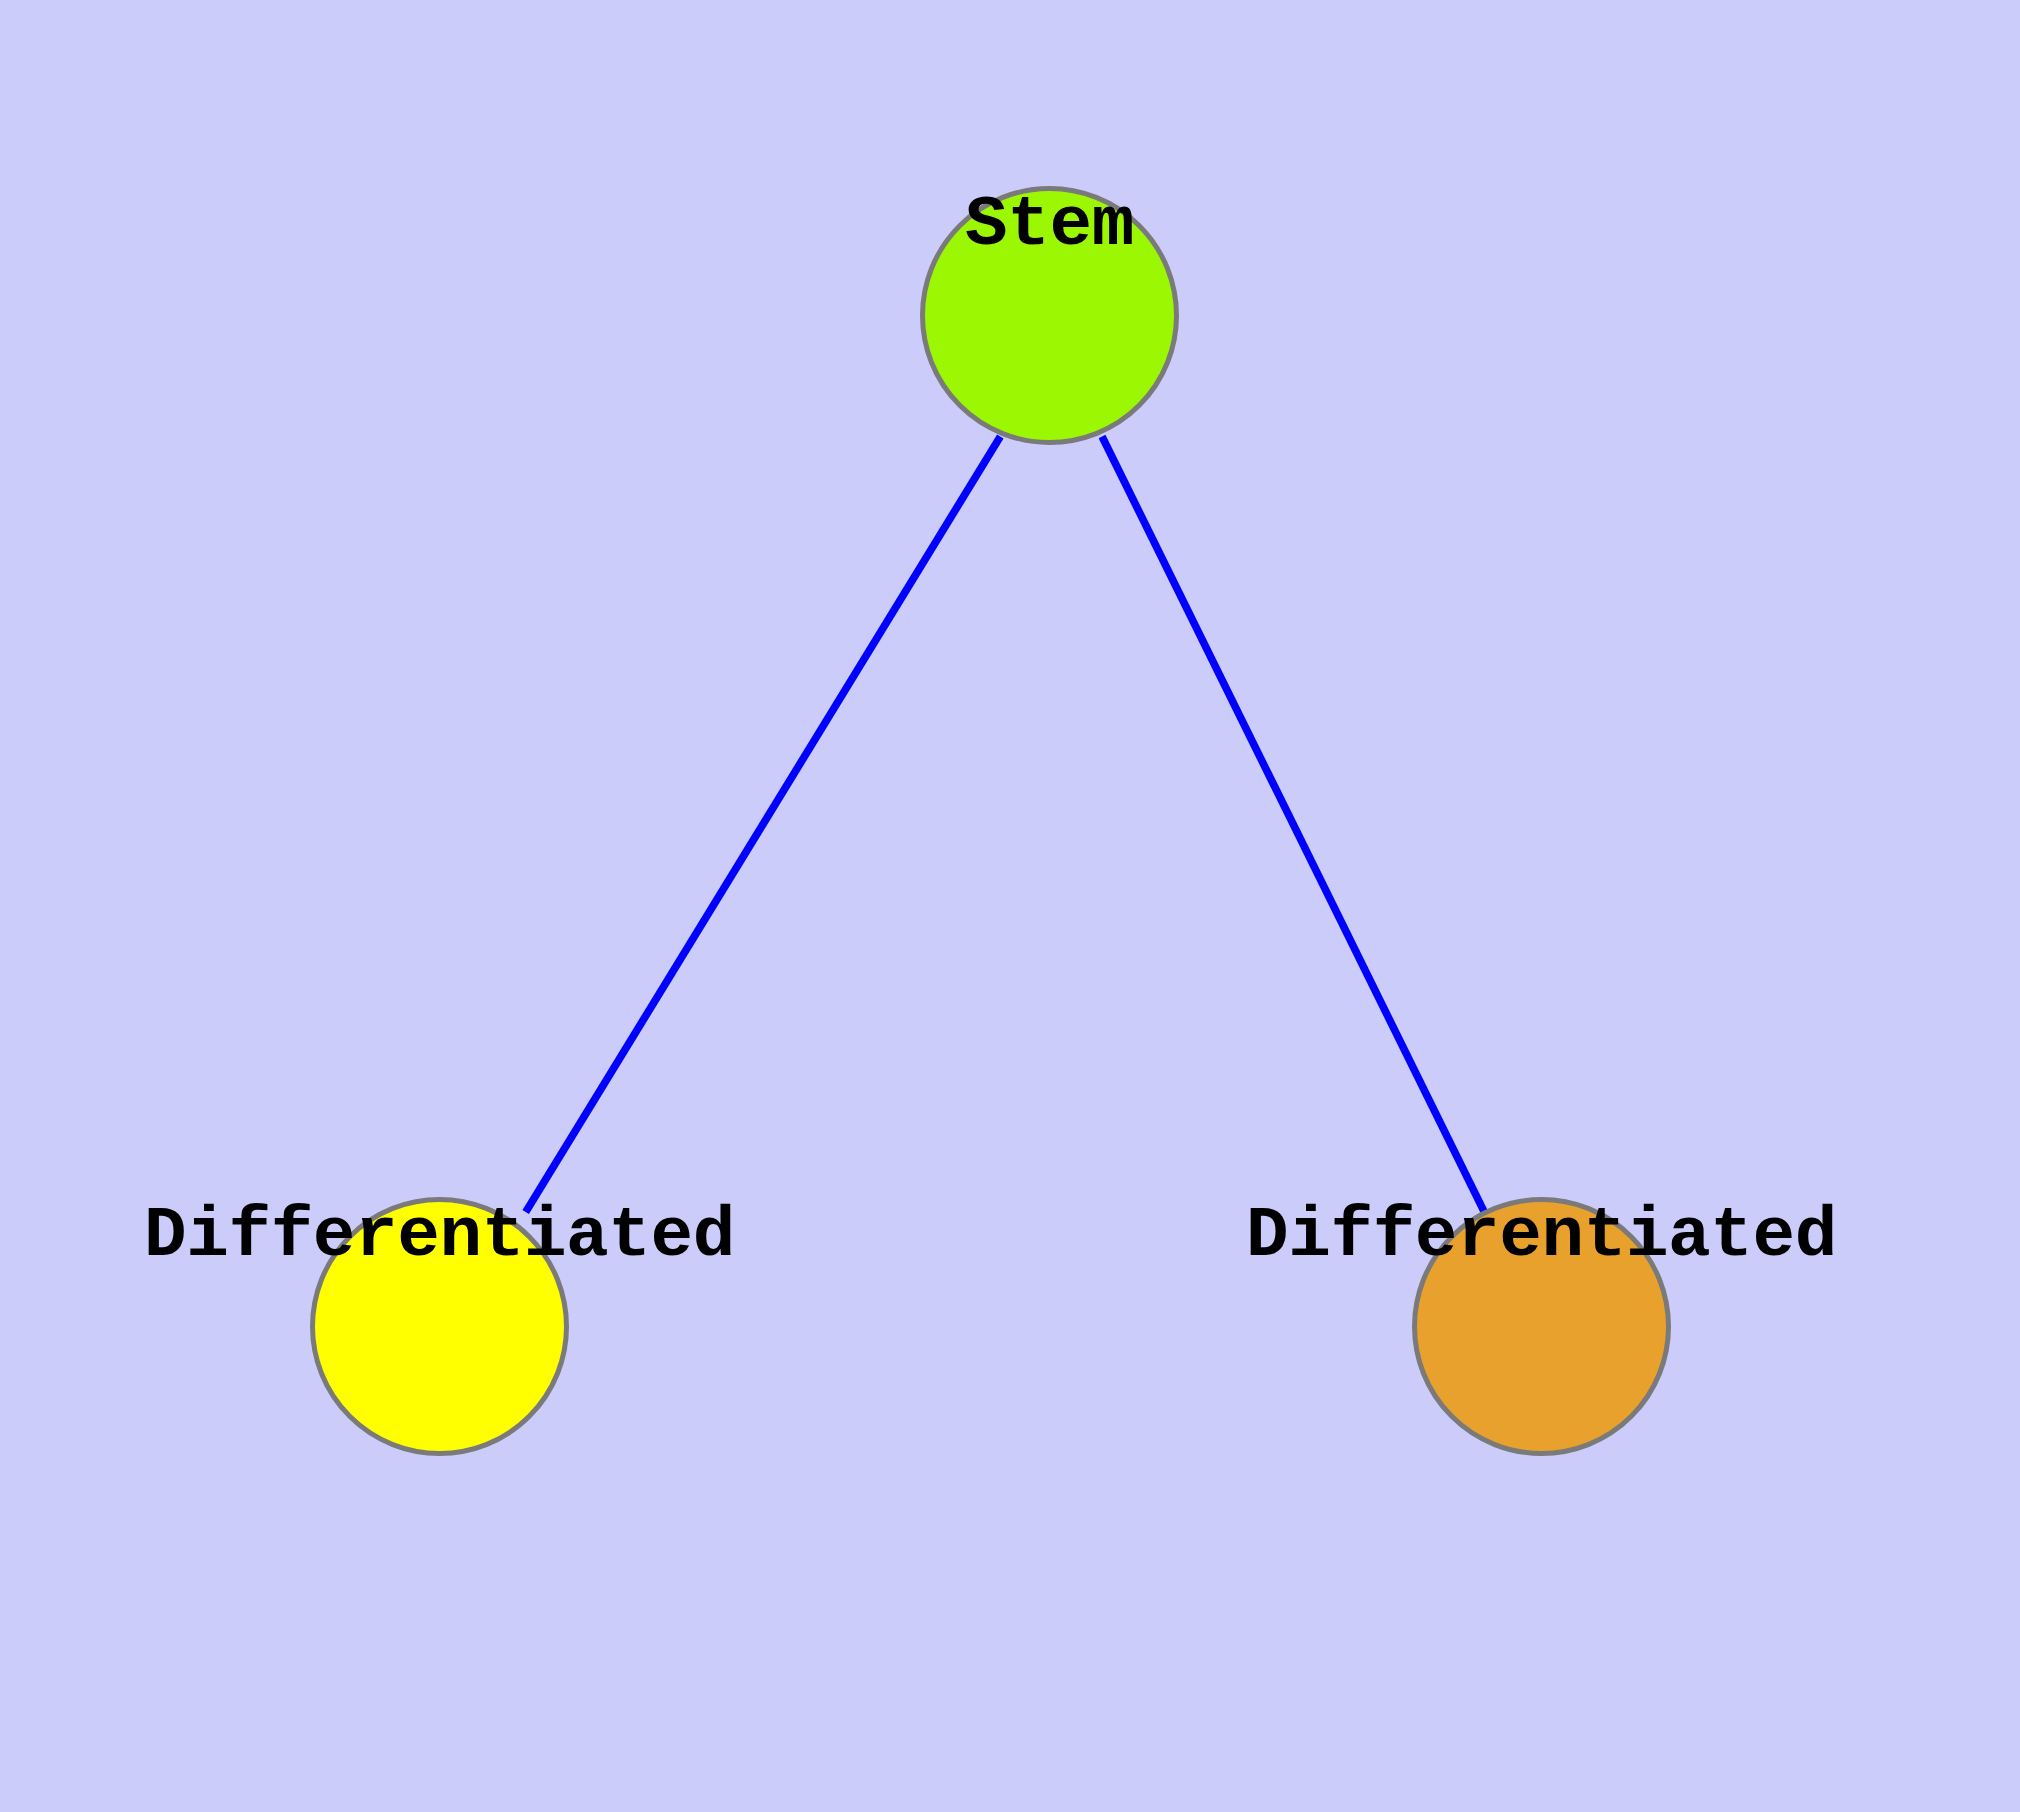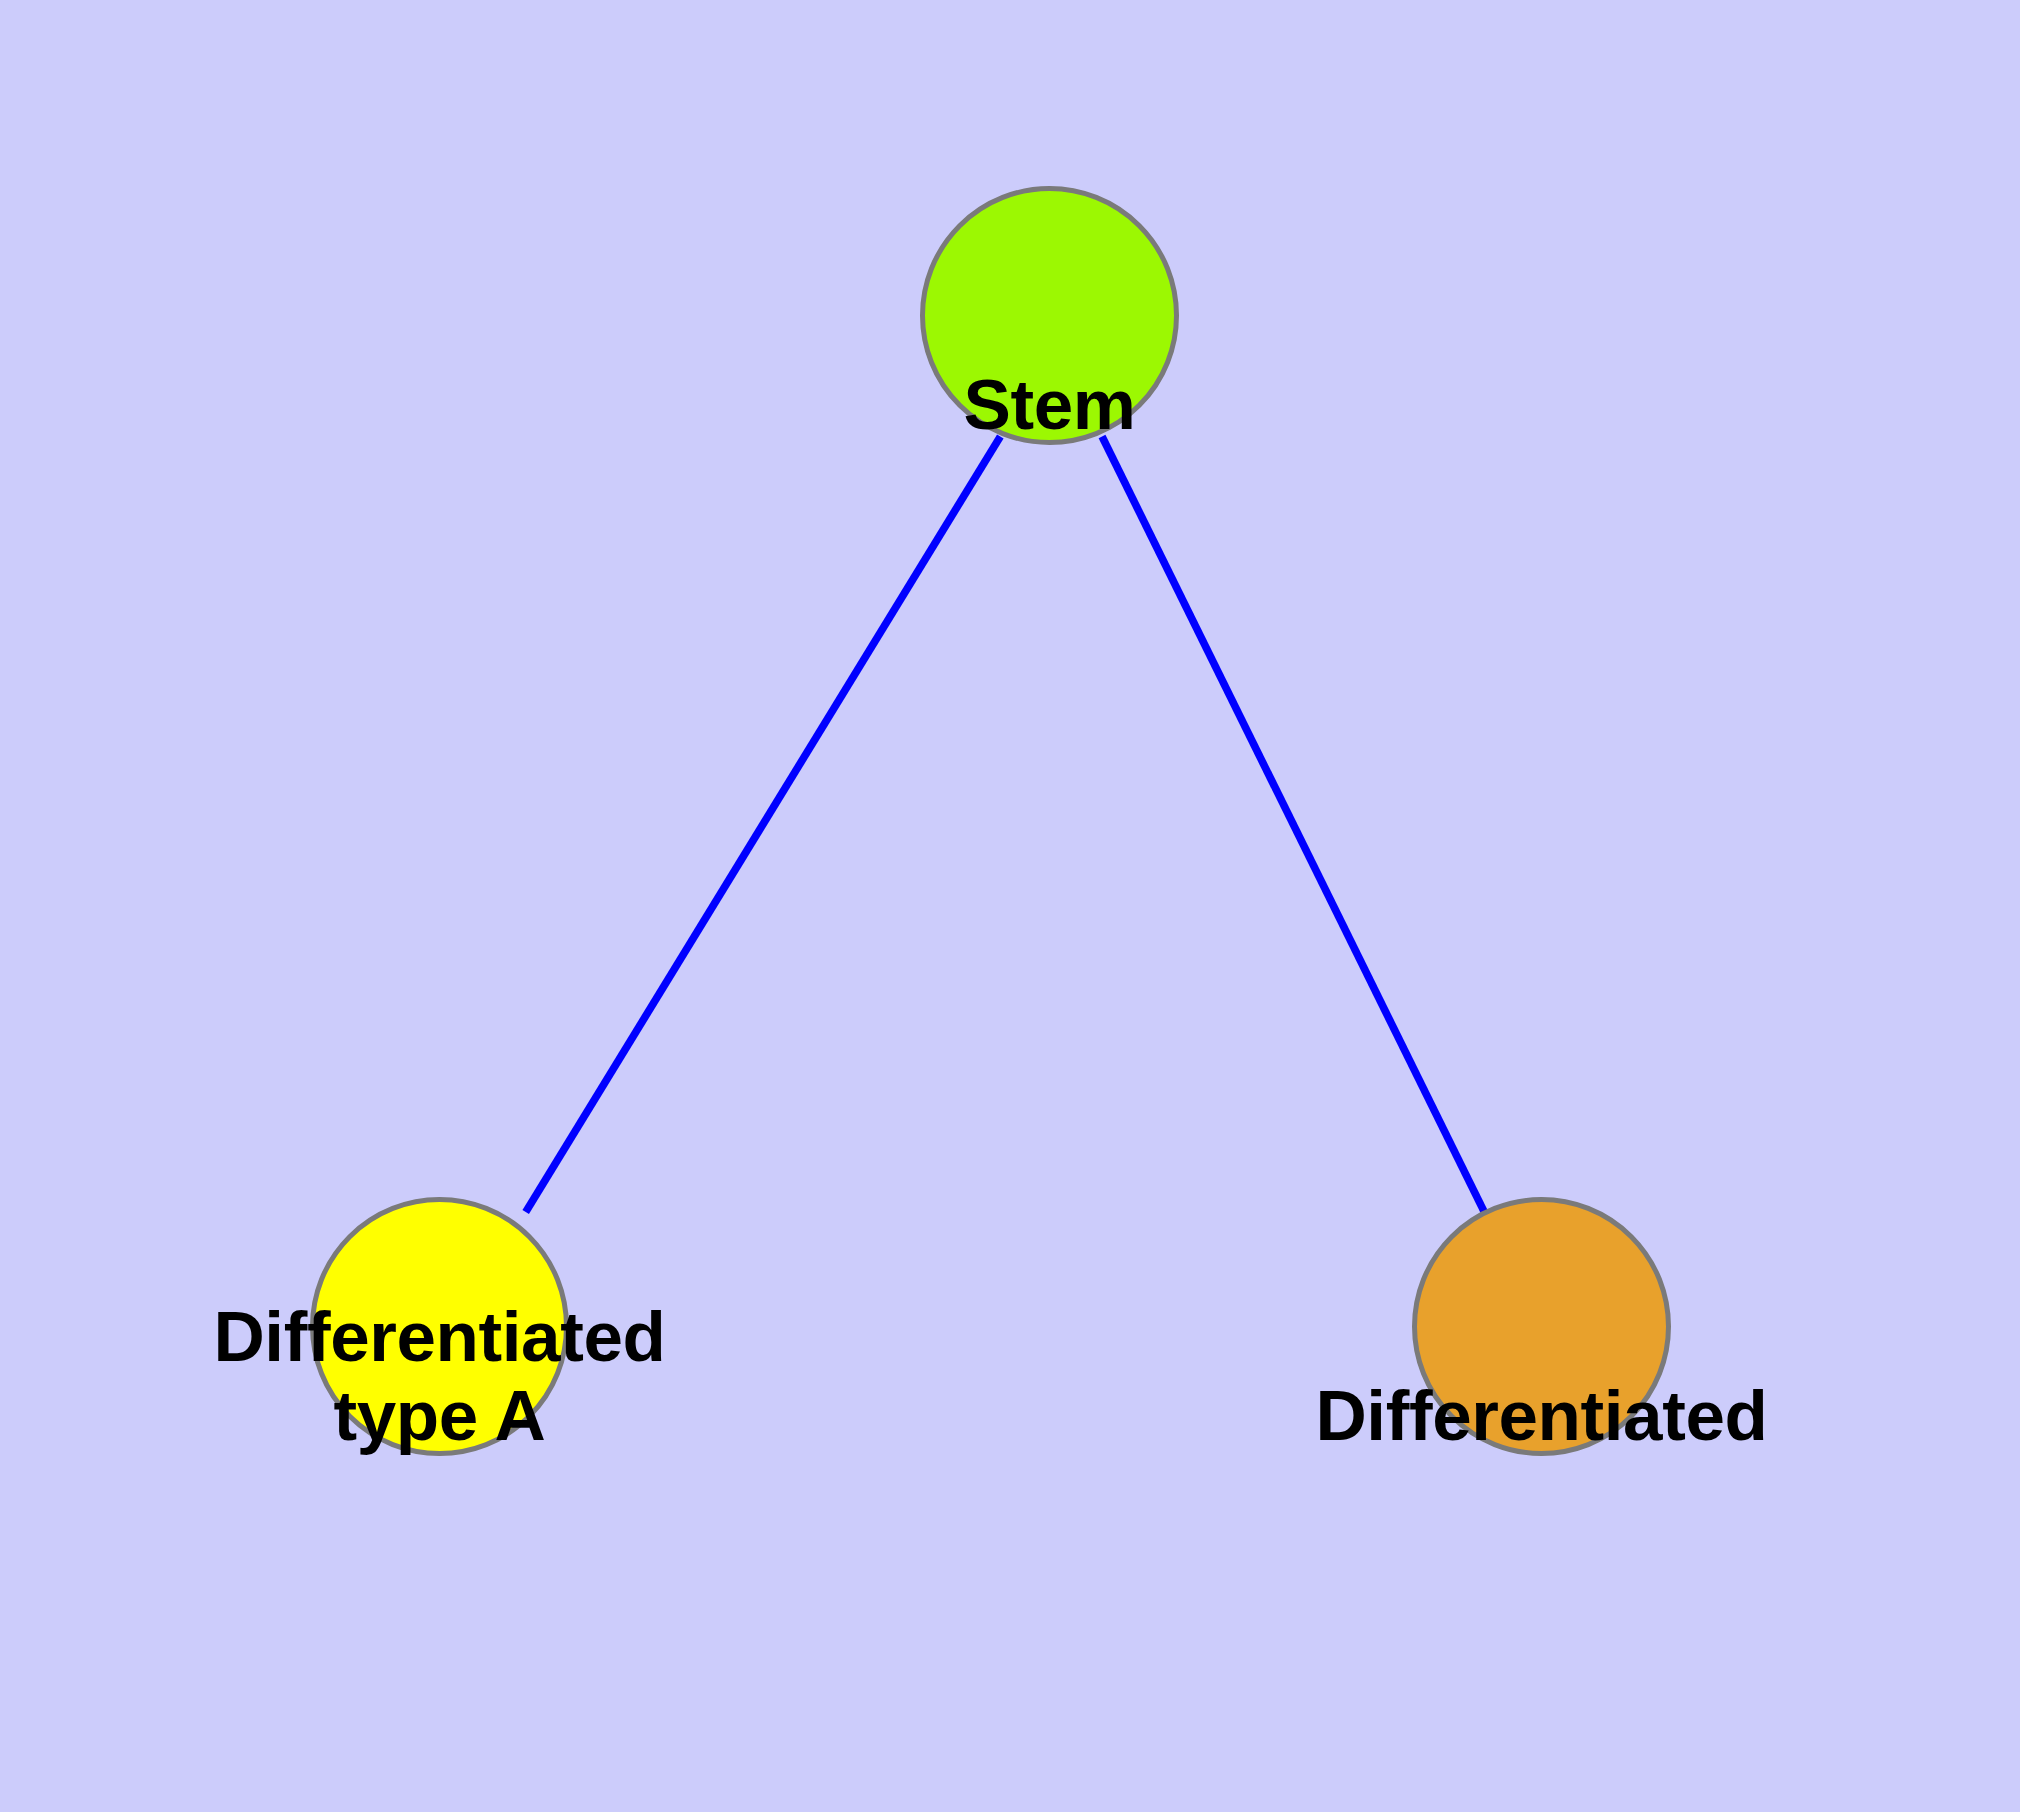--- a/index.html
+++ b/index.html
@@ -24,22 +24,23 @@
     left: 0;
     top: 0;
     width: 2021px;
     height: 1812px;
     z-index: 1;
   }
   .node {
     position: absolute;
     z-index: 2;
     display: flex;
-    align-items: flex-end;
+    align-items: flex-start;
     justify-content: center;
+    font-family: Liberation Mono, monospace;
   }
   .node-circle {
     position: absolute;
     left: 0;
     top: 0;
     border-radius: 50%;
     box-sizing: border-box;
     border: 5.1px solid #7a7a7a;
   }
   .node-label {
@@ -118,21 +119,20 @@
     <span class="node-circle"></span>
     <span class="node-label">
       <span class="line">Stem</span>
     </span>
   </div>
 
   <div class="node" id="node-diff-a">
     <span class="node-circle"></span>
     <span class="node-label">
       <span class="line">Differentiated</span>
-      <span class="line">type A</span>
     </span>
   </div>
 
   <div class="node" id="node-diff-b">
     <span class="node-circle"></span>
     <span class="node-label">
       <span class="line">Differentiated</span>
     </span>
   </div>
 

